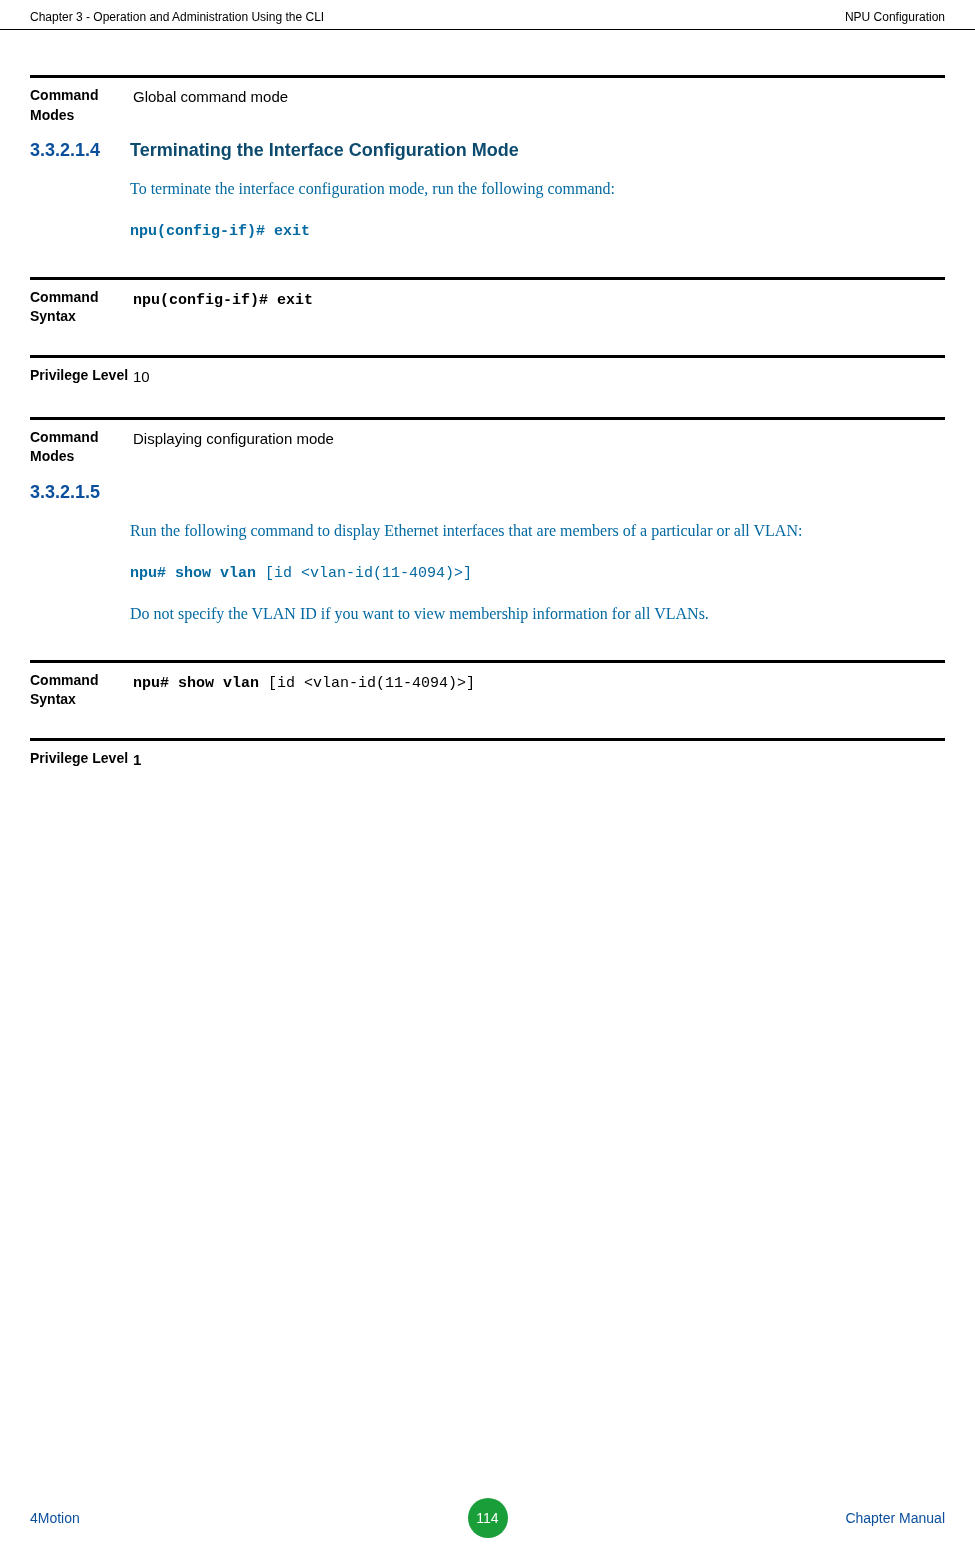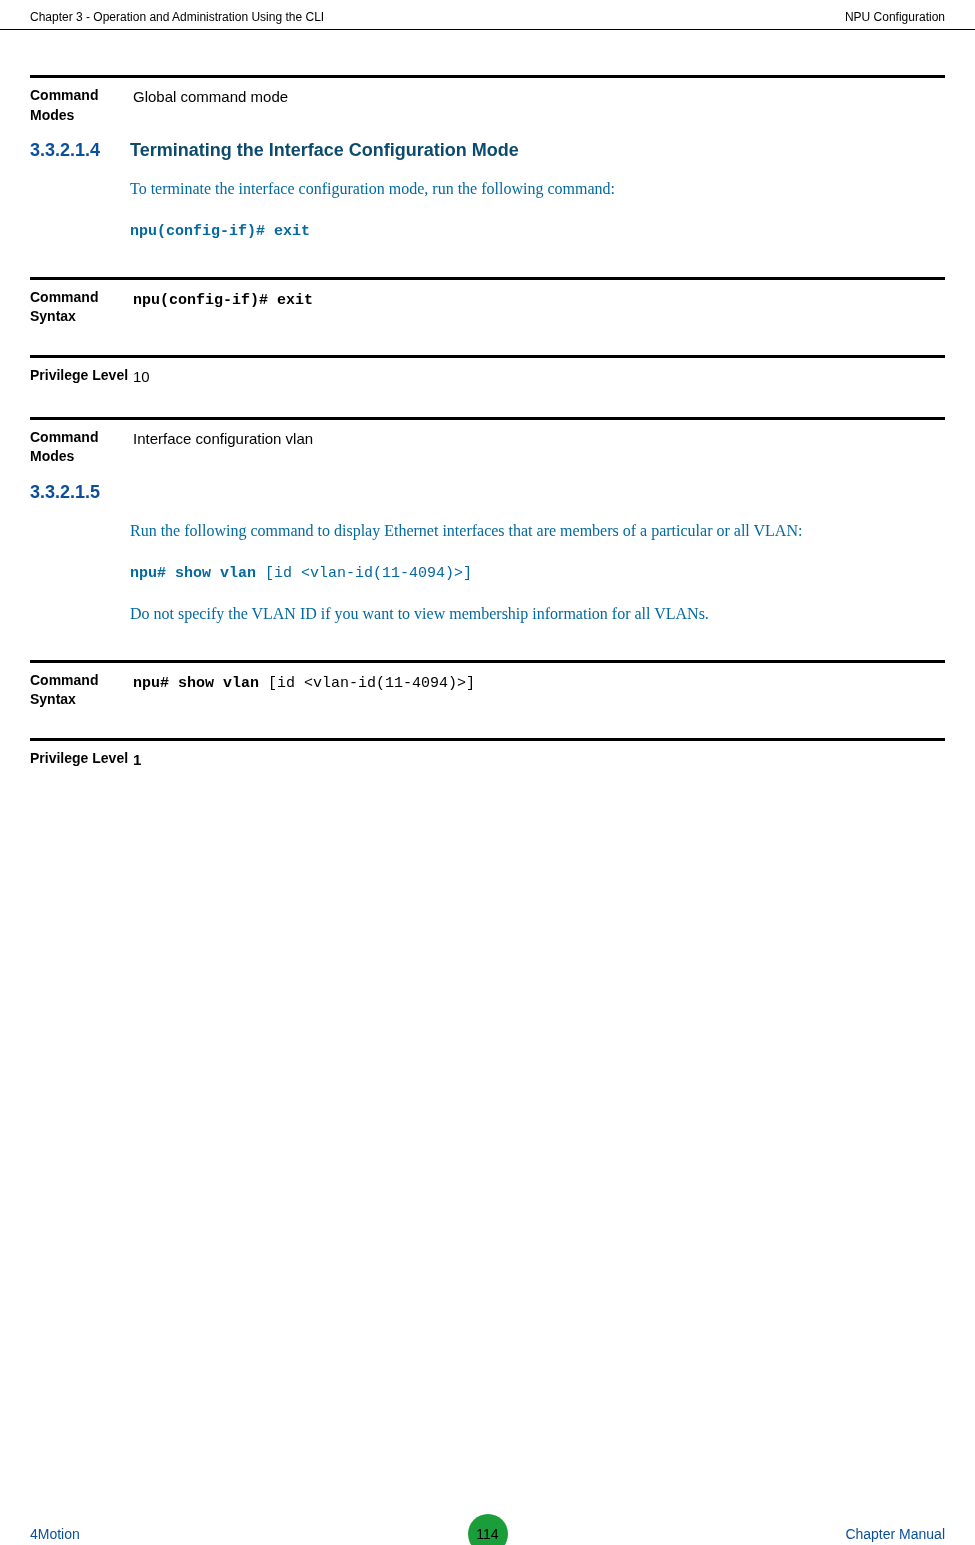--- a/index.html
+++ b/index.html
@@ -90,21 +90,21 @@
       font-size: 15px;
     }
     .spacer {
       height: 25px;
     }
     .spacer-sm {
       height: 18px;
     }
     .footer {
       position: absolute;
-      bottom: 3px;
+      bottom: 19px;
       left: 0;
       right: 0;
       display: flex;
       justify-content: space-between;
       align-items: center;
       padding: 0 30px;
       font-size: 14px;
     }
     .footer-left {
       color: #0b4f9c;
@@ -112,21 +112,21 @@
     .footer-right {
       color: #0b4f9c;
     }
     .footer-center {
       position: absolute;
       left: 50%;
       transform: translateX(-50%);
     }
     .page-badge {
       background: #1a9e3a;
-      color: #000000;
+      color: #ffffff;
       border-radius: 50%;
       width: 40px;
       height: 40px;
       display: flex;
       align-items: center;
       justify-content: center;
       font-size: 14px;
     }
   </style>
 </head>
@@ -169,21 +169,21 @@
 
   <div class="section-row">
     <div class="row-label">Privilege Level</div>
     <div class="row-value">10</div>
   </div>
 
   <div class="spacer-sm"></div>
 
   <div class="section-row">
     <div class="row-label">Command Modes</div>
-    <div class="row-value">Interface configuration vlan</div>
+    <div class="row-value">Displaying configuration mode</div>
   </div>
 
   <div class="heading-section">
     <div class="heading-num">3.3.2.1.5</div>
   </div>
 
   <div class="body-text">Run the following command to display Ethernet interfaces that are members of a particular or all VLAN:</div>
   <div class="body-text">
     <span class="mono">npu# show vlan </span><span class="mono-normal">[id &lt;vlan-id(11-4094)&gt;]</span>
   </div>

